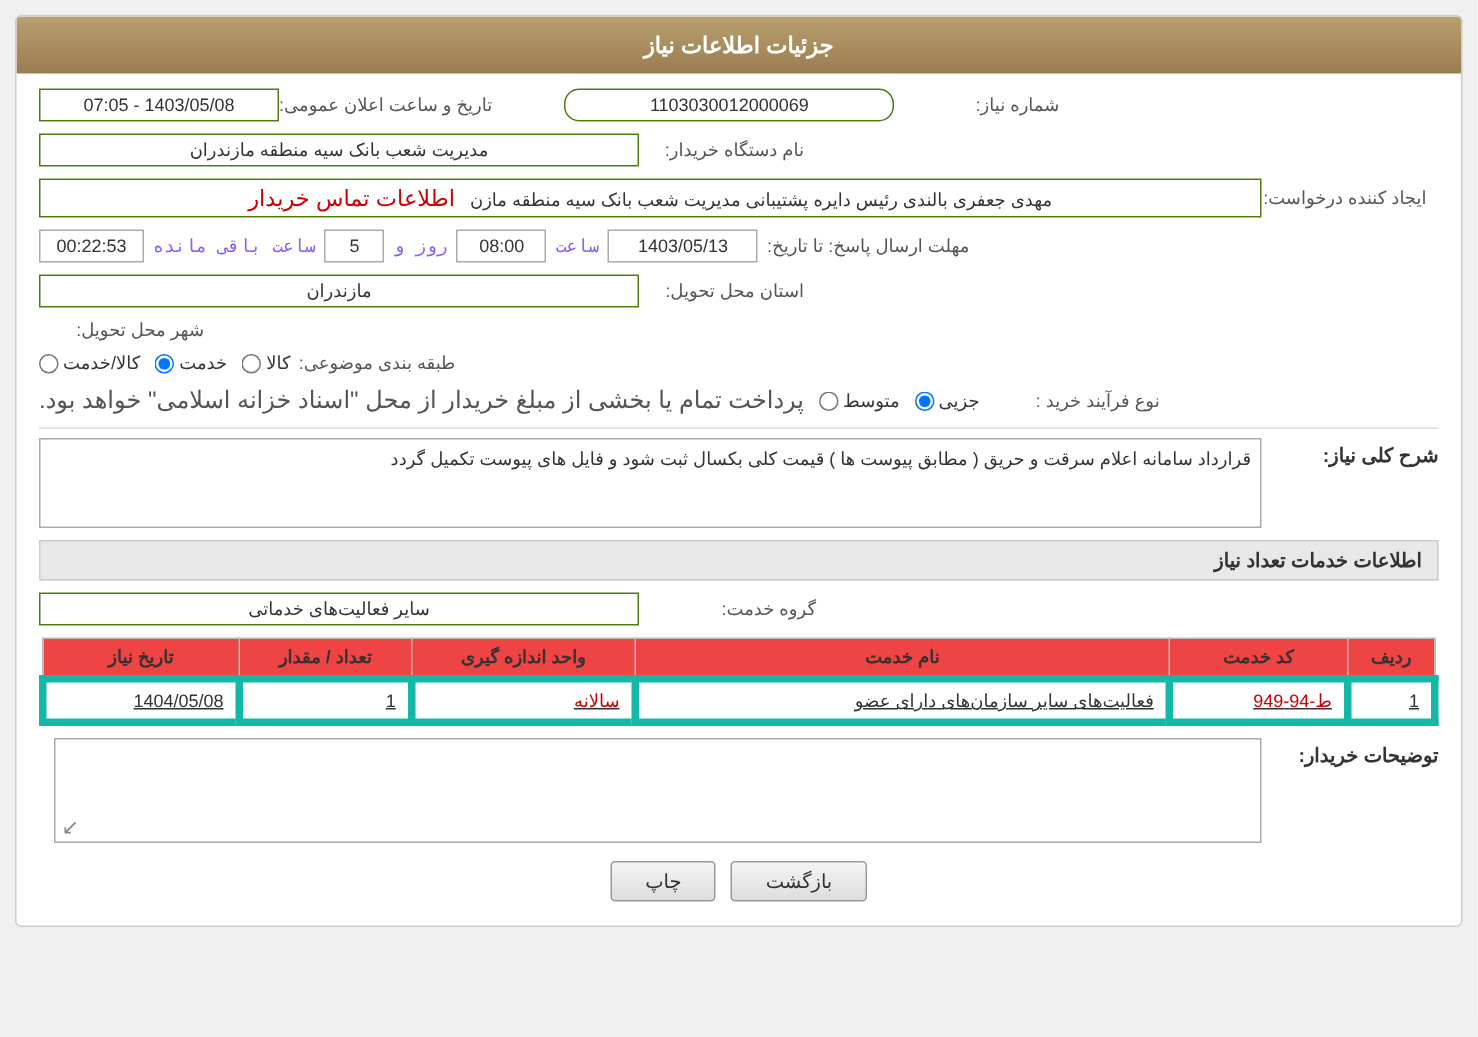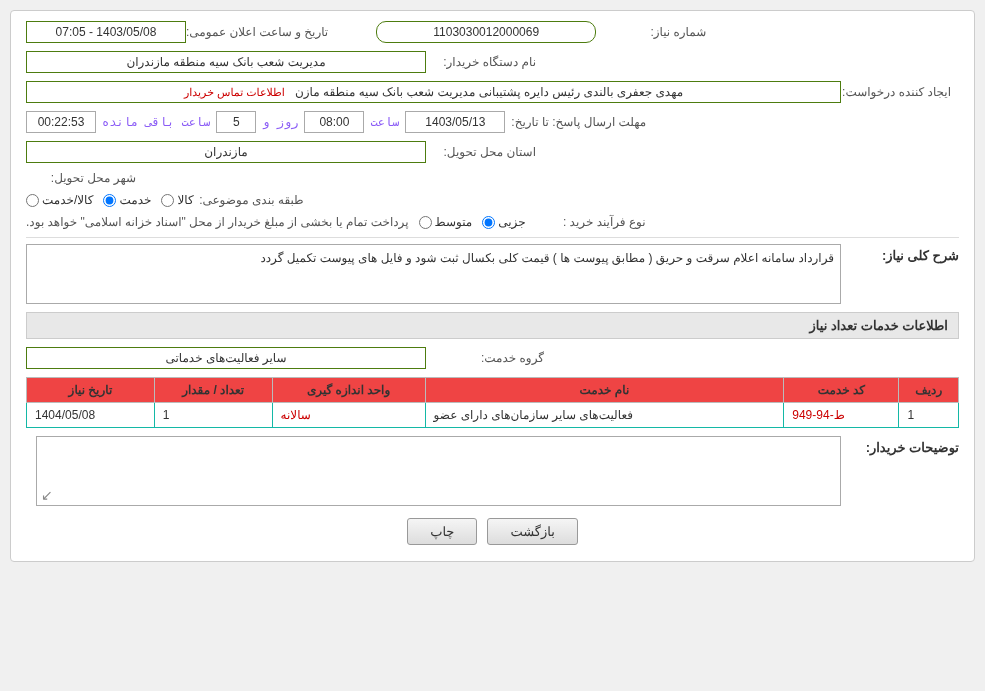--- a/index.html
+++ b/index.html
@@ -64,21 +64,21 @@
     }
     .inline-label {
       color: #8b5cf6;
       font-size: 12px;
       white-space: nowrap;
       font-family: Liberation Mono, monospace;
     }
     .link-text {
       color: #c00;
       cursor: pointer;
-      font-size: 11px;
+      font-size: 15px;
     }
     .section-header {
       background: #e8e8e8;
       border: 1px solid #ccc;
       padding: 5px 10px;
       font-weight: bold;
       font-size: 13px;
       margin: 8px 0 8px 0;
       text-align: right;
     }
@@ -111,21 +111,21 @@
       margin: 0;
     }
     .process-row {
       display: flex;
       align-items: center;
       justify-content: flex-end;
       gap: 10px;
       margin-bottom: 8px;
     }
     .process-text {
-      font-size: 12px;
+      font-size: 16px;
       color: #555;
     }
     .description-box {
       border: 1px solid #aaa;
       background: #fff;
       padding: 6px;
       min-height: 60px;
       font-size: 12px;
       text-align: right;
       direction: rtl;
@@ -154,23 +154,24 @@
       border-collapse: collapse;
       font-size: 12px;
     }
     table th {
       background: #ef4444;
       border: 1px solid #bbb;
       padding: 5px 4px;
       font-weight: bold;
     }
     table td {
-      border: 1px solid #14b8a6;
+      border: 5px solid #14b8a6;
       padding: 5px 8px;
-      text-align: left;
+      text-align: right;
+      text-decoration: underline;
     }
     table tr:nth-child(even) td {
       background: #f8f8f8;
     }
     .buyer-desc-row {
       display: flex;
       align-items: flex-start;
       gap: 8px;
       justify-content: flex-end;
       margin: 8px 0;
@@ -236,20 +237,23 @@
       gap: 8px;
       margin-bottom: 8px;
     }
   </style>
 </head>
 <body>
 
 <div class="page-container">
   <div class="main-card">
 
+    <div class="card-header">
+      <span>جزئیات اطلاعات نیاز</span>
+    </div>
 
     <div class="card-body">
 
       <div class="info-row">
         <span class="label">شماره نیاز:</span>
         <div class="value-box" style="min-width:220px;border-radius:10px;">1103030012000069</div>
         <span style="width:40px;"></span>
         <span class="label">تاریخ و ساعت اعلان عمومی:</span>
         <div class="value-box" style="min-width:160px;">1403/05/08 - 07:05</div>
       </div>

